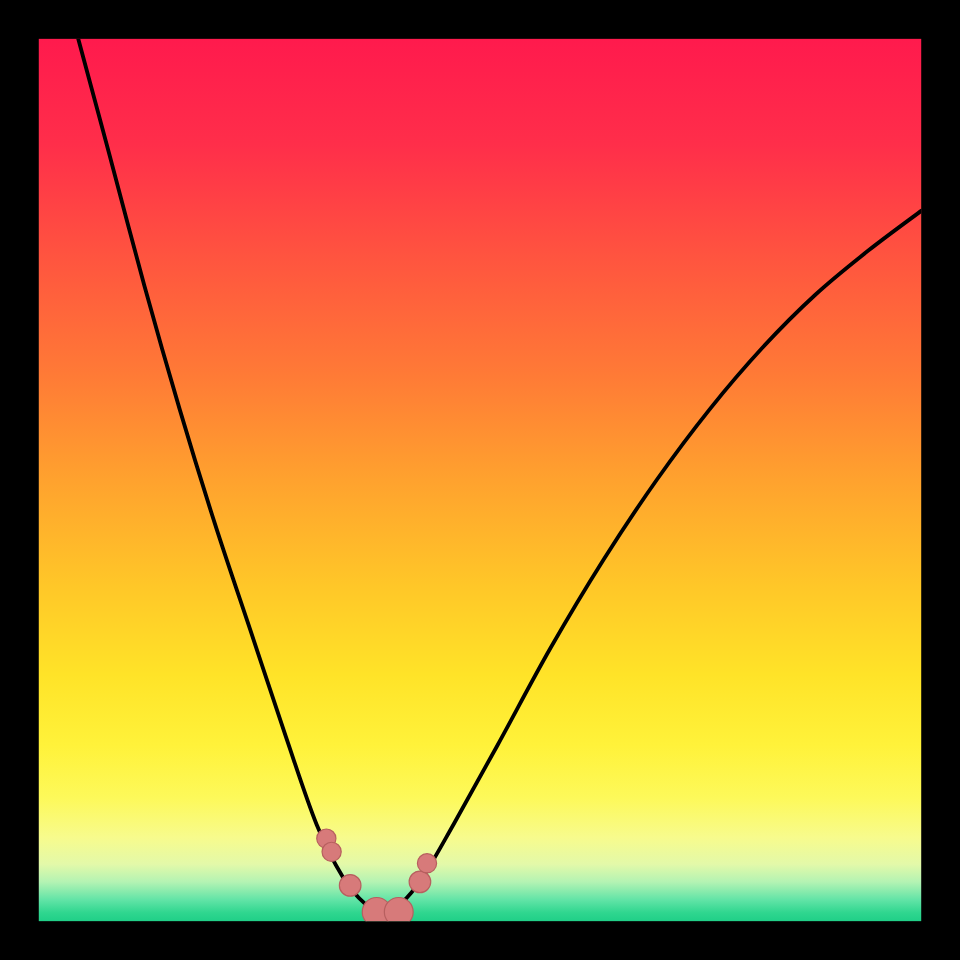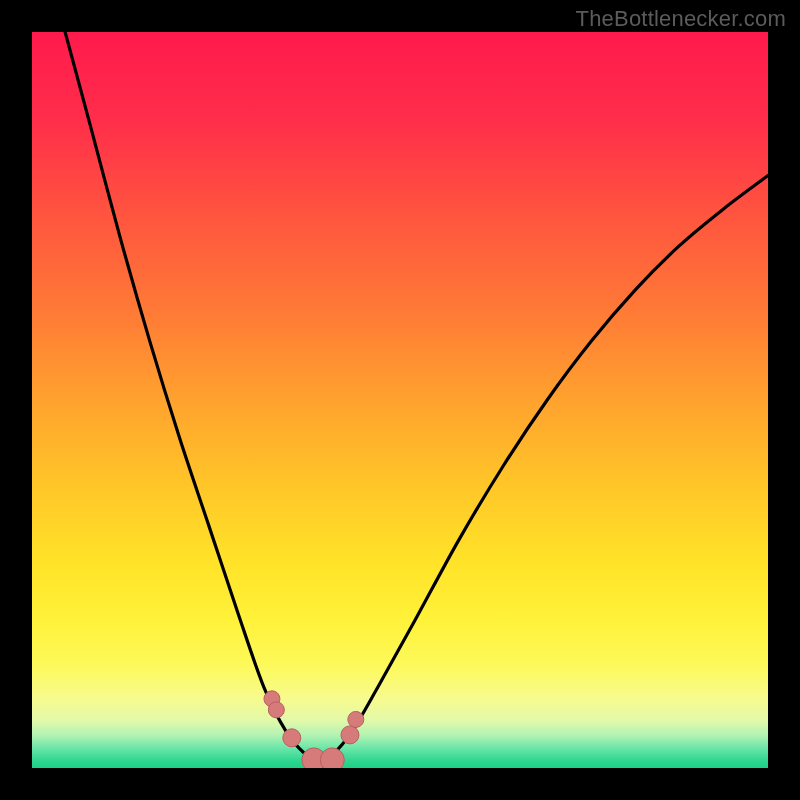--- a/index.html
+++ b/index.html
@@ -46,21 +46,20 @@
     font-weight: 500;
     letter-spacing: 0.2px;
     user-select: none;
   }
 </style>
 </head>
 <body>
 
 <div class="stage">
 
-  <div class="watermark">TheBottlenecker.com</div>
 
   <div class="plot">
 
     <svg class="gradient-layer" viewBox="0 0 736 736" preserveAspectRatio="none">
       <defs>
         <linearGradient id="bgGrad" x1="0" y1="0" x2="0" y2="1">
             <stop offset="0.00%" stop-color="#ff1a4d"></stop>
             <stop offset="12.00%" stop-color="#ff2e4a"></stop>
             <stop offset="25.00%" stop-color="#ff553f"></stop>
             <stop offset="38.00%" stop-color="#ff7a36"></stop>

